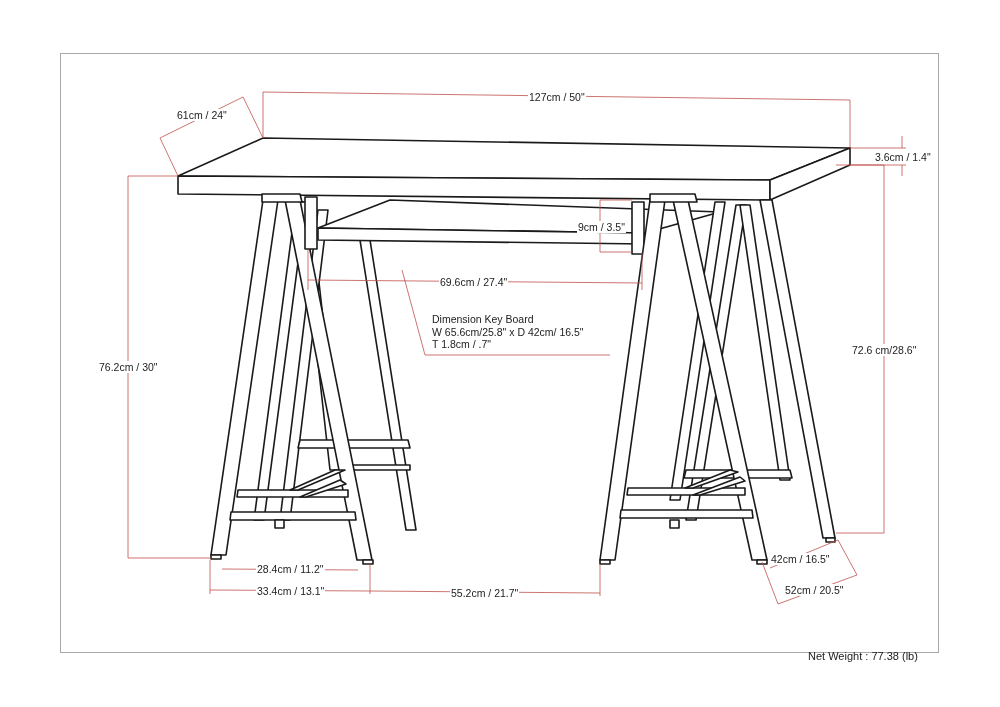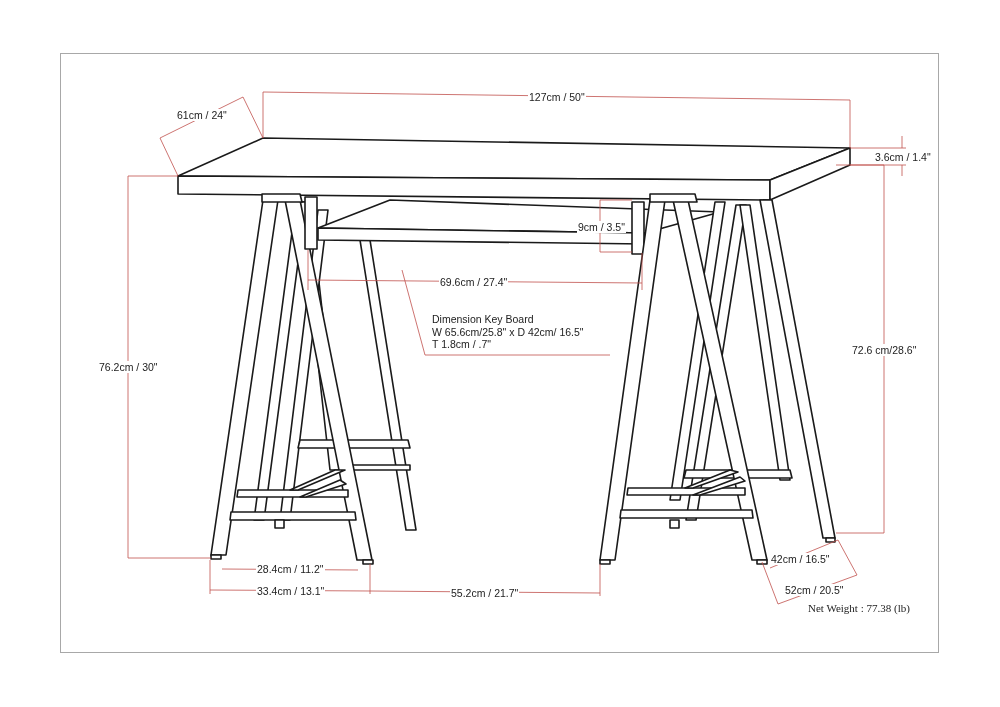--- a/index.html
+++ b/index.html
@@ -3,21 +3,21 @@
 <meta charset="utf-8">
 <style>
   html, body { margin:0; padding:0; background:#ffffff; }
   body { width:1000px; height:707px; position:relative; overflow:hidden; font-family:"Liberation Sans", sans-serif; }
   .frame { position:absolute; left:60px; top:53px; width:879px; height:600px; border:1px solid #a8a8a8; box-sizing:border-box; }
   svg.drawing { position:absolute; left:0; top:0; }
   .lbl { position:absolute; font-size:10.5px; color:#222; white-space:nowrap; line-height:12px; background:#fff; padding:0 1px; }
   .lbl.nobg { background:transparent; }
   .keyboard-note { position:absolute; left:432px; top:313px; font-size:10.5px; color:#222; line-height:12.5px; }
   .keyboard-note div { white-space:nowrap; }
-  .weight { position:absolute; left:808px; top:602px; font-size:11px; color:#222; white-space:nowrap;font-family:Liberation Serif, serif; }
+  .weight { position:absolute; left:808px; top:650px; font-size:11px; color:#222; white-space:nowrap; }
 </style>
 </head>
 <body>
 
 <div class="frame"></div>
 
 <svg class="drawing" width="1000" height="707" viewBox="0 0 1000 707" xmlns="http://www.w3.org/2000/svg">
   <g fill="#ffffff" stroke="#1a1a1a" stroke-width="1.6" stroke-linejoin="round">
 
     <polygon points="178,176 263,138 850,148 770,180"></polygon>

